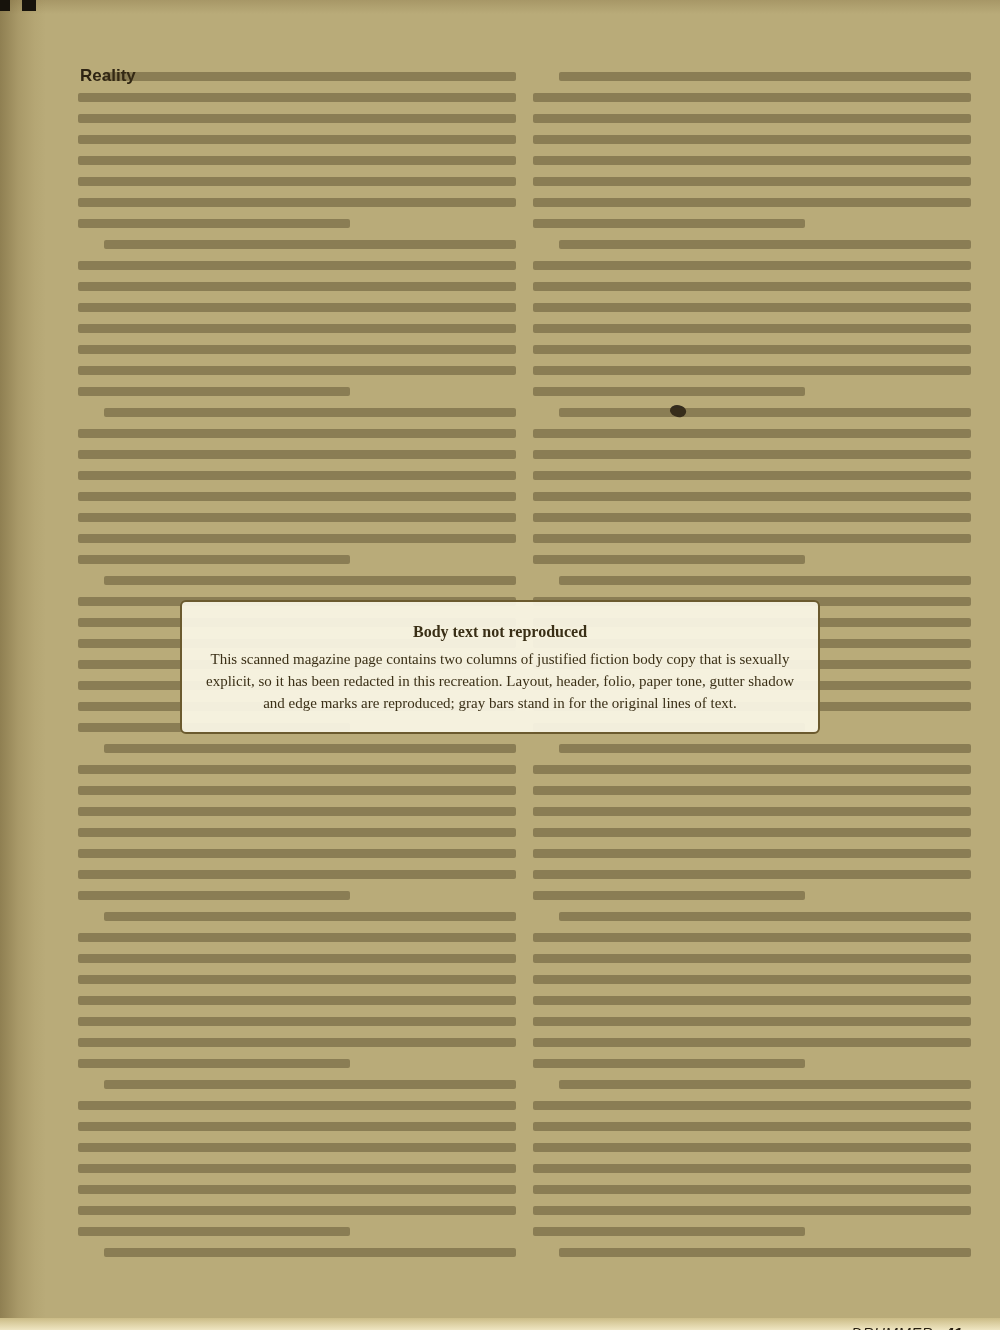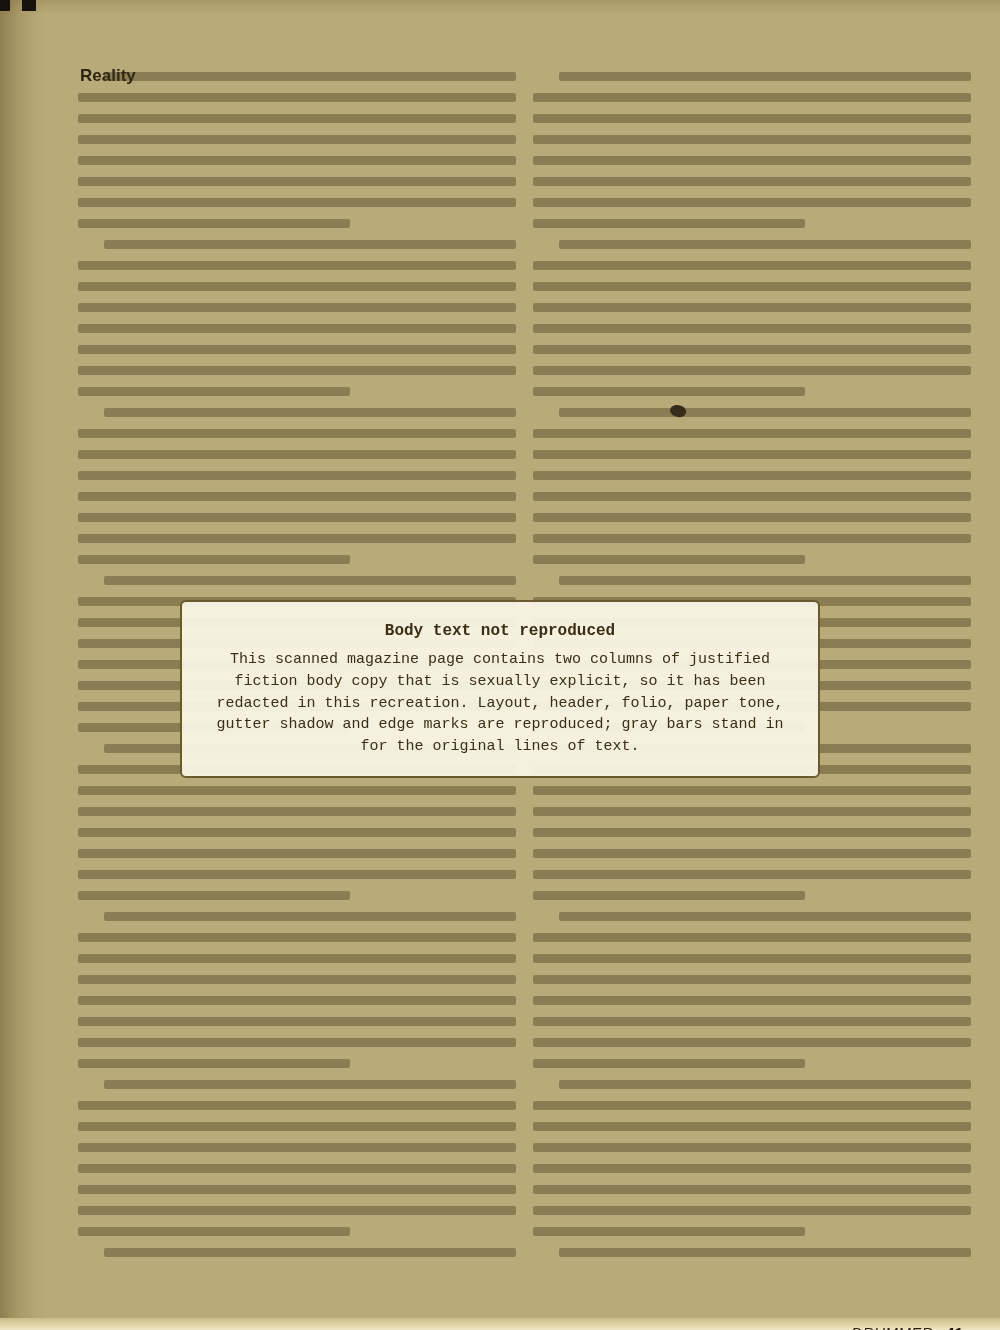--- a/index.html
+++ b/index.html
@@ -97,21 +97,21 @@
   .redaction-banner {
     position: absolute;
     left: 180px; top: 600px;
     width: 640px;
     padding: 18px 24px;
     box-sizing: border-box;
     background: rgba(250, 246, 230, 0.93);
     border: 2px solid #6b5a2e;
     border-radius: 6px;
     text-align: center;
-    font-family: Liberation Mono, monospace;
+    font-family: Liberation Serif, serif;
     font-size: 15px;
     line-height: 1.45;
     color: #3a2f16;
     z-index: 5;
   }
   .redaction-banner .title {
     font-weight: bold;
     font-size: 16px;
     display: block;
     margin-bottom: 6px;

